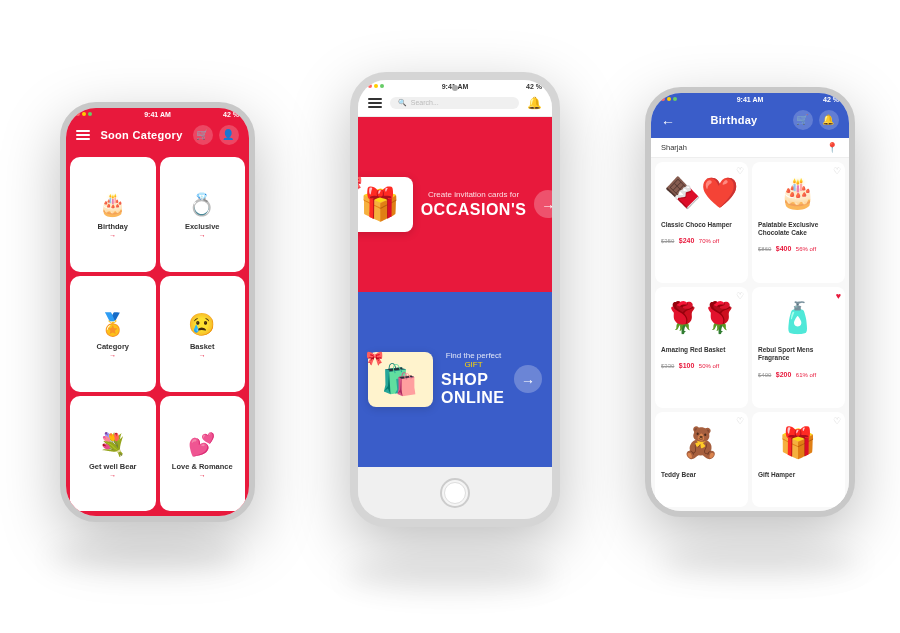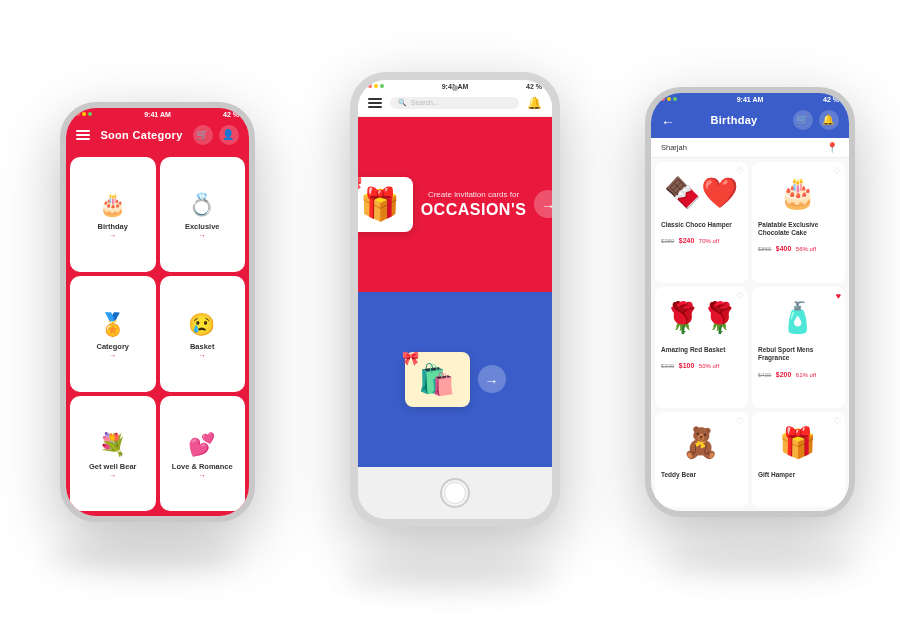--- a/index.html
+++ b/index.html
@@ -522,20 +522,26 @@
           <div class="card-arrow-btn">→</div>
         </div>
       </div>
 
       <div class="card-shop">
         <div class="card-content">
           <div class="gift-card-img" style="background:#fff3cd;">
             <span style="font-size:30px;">🛍️</span>
             <span class="ribbon">🎀</span>
           </div>
+          <div class="card-text-area">
+            <div class="card-sub">
+              Find the perfect <span class="card-highlight">GIFT</span>
+            </div>
+            <div class="card-main">SHOP ONLINE</div>
+          </div>
           <div class="card-arrow-btn">→</div>
         </div>
       </div>
     </div>
     <div style="background:#f0f0f0; display:flex; justify-content:center; padding:5px 0;">
       <div class="phone-home-btn">
         <div class="phone-home-btn-inner"></div>
       </div>
     </div>
   </div>

